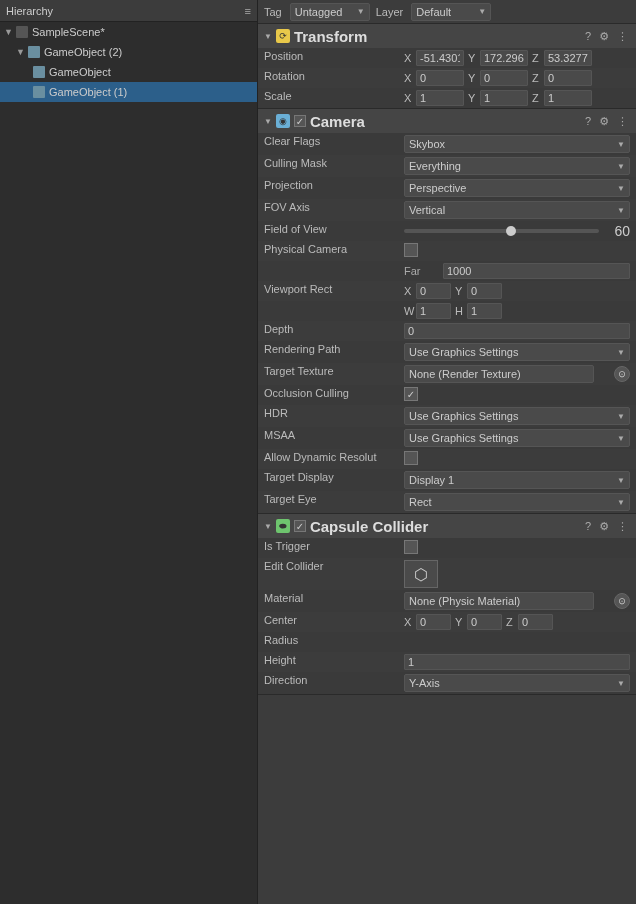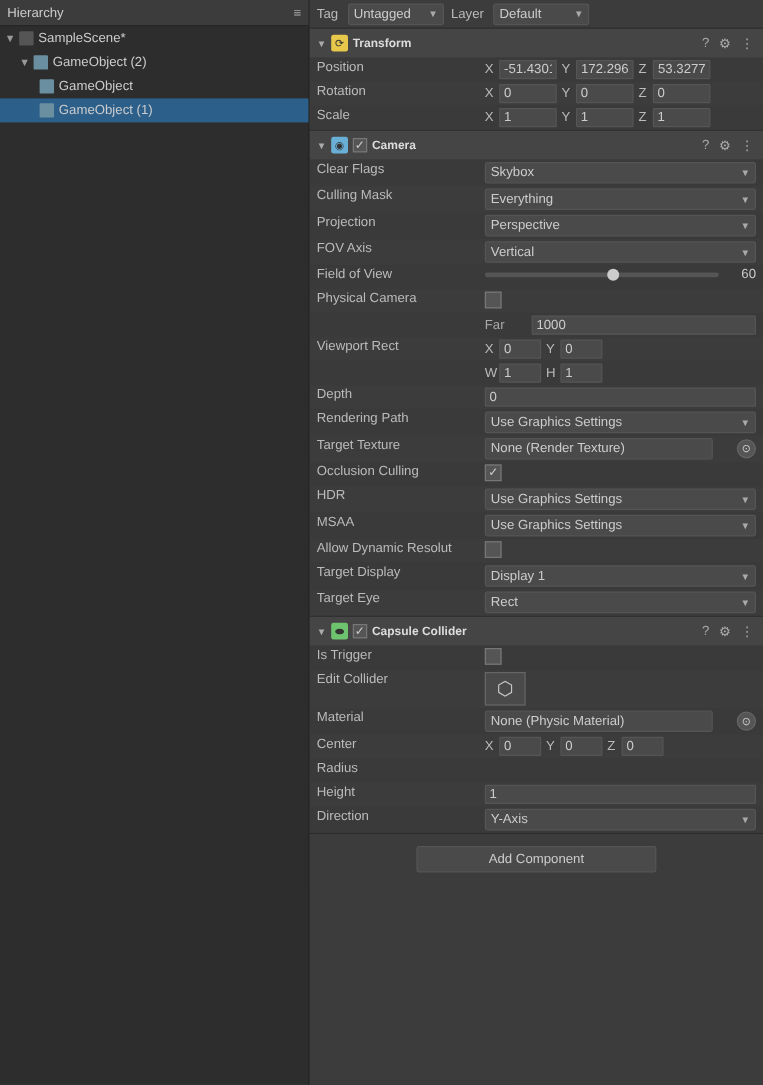--- a/index.html
+++ b/index.html
@@ -169,21 +169,21 @@
       background: #555;
       border: 1px solid #777;
       margin-right: 4px;
       display: flex;
       align-items: center;
       justify-content: center;
     }
 
     .component-name {
       color: #ddd;
-      font-size: 10px;
+      font-size: 15px;
       font-weight: bold;
       flex: 1;
     }
 
     .component-actions {
       display: flex;
       gap: 4px;
       align-items: center;
     }
 
@@ -308,21 +308,21 @@
       width: 10px;
       height: 10px;
       background: #ccc;
       border-radius: 50%;
       top: -3px;
       transform: translateX(-50%);
     }
 
     .slider-value {
       color: #ccc;
-      font-size: 11px;
+      font-size: 14px;
       width: 25px;
       text-align: right;
     }
 
     .checkbox-field {
       width: 14px;
       height: 14px;
       background: #555;
       border: 1px solid #777;
       display: flex;
@@ -808,17 +808,14 @@
       <span class="prop-label">Direction</span>
       <div class="prop-value">
         <div class="full-dropdown">
           <span>Y-Axis</span>
           <span class="dropdown-arrow">▼</span>
         </div>
       </div>
     </div>
   </div>
 
-  <div class="add-component-row">
-    <button class="add-component-btn">Add Component</button>
-  </div>
 
 </div>
 
 </body></html>

